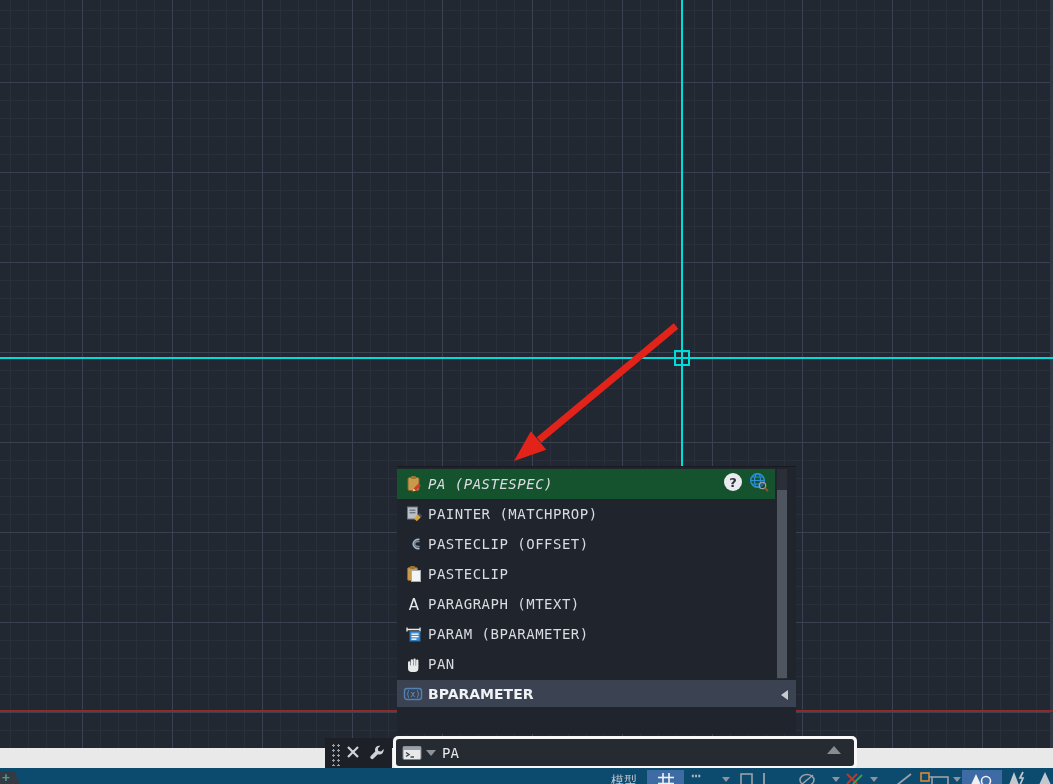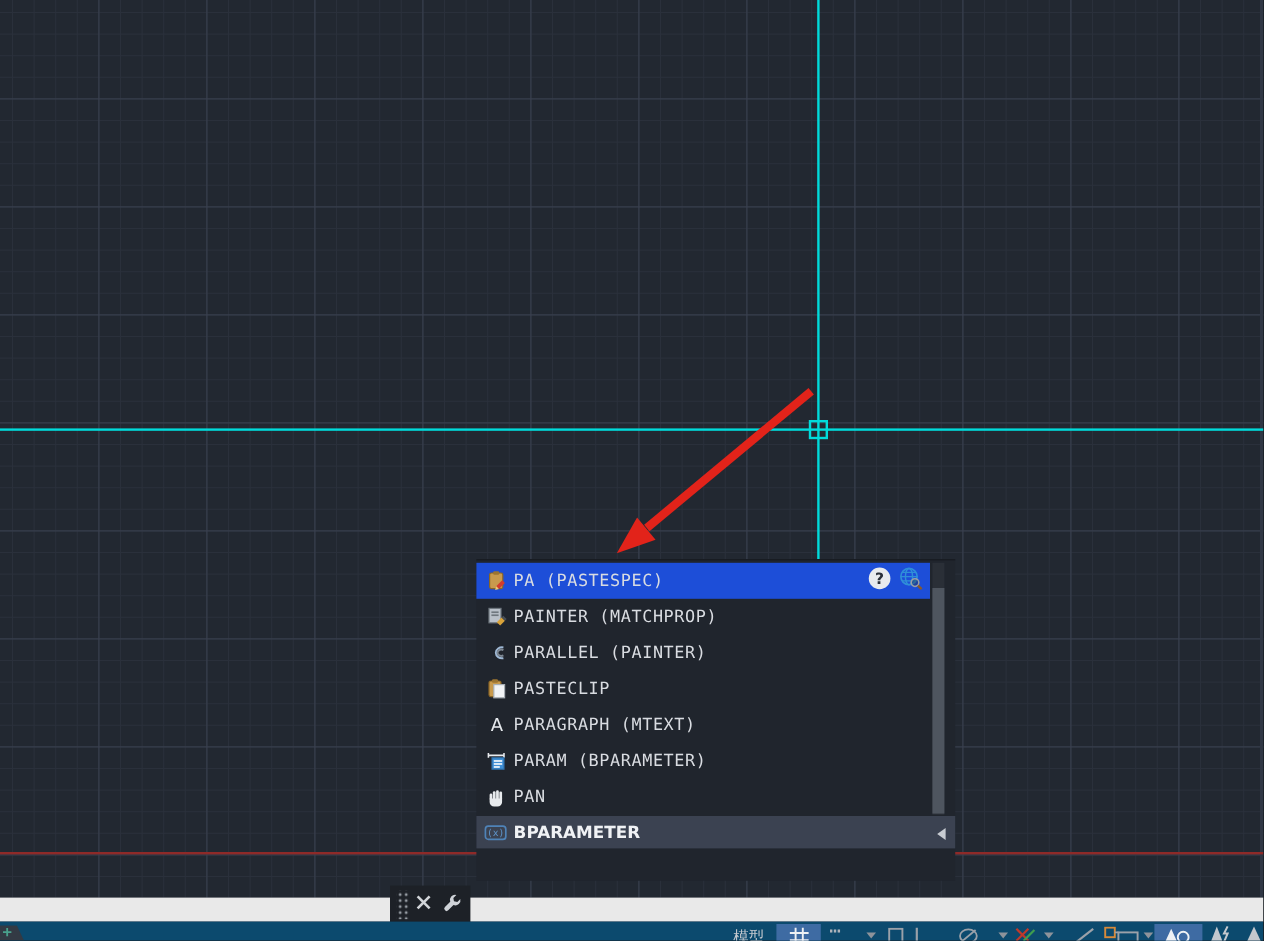--- a/index.html
+++ b/index.html
@@ -20,21 +20,21 @@
   .xhair-h{position:absolute;left:0;top:357px;width:1053px;height:2px;background:#00dbdb;}
   .xhair-v{position:absolute;left:681px;top:0;width:2px;height:466px;background:#00dbdb;}
   .pickbox{position:absolute;left:674px;top:350px;width:12px;height:12px;border:2px solid #00dbdb;}
   #arrow-svg{position:absolute;left:0;top:0;pointer-events:none;}
   
   #popup{position:absolute;left:397px;top:466px;width:399px;height:268px;
     background:#20252d;border-top:1px solid #171b21;box-sizing:border-box;}
   .p-row{position:absolute;left:0;width:399px;height:30px;display:flex;align-items:center;}
   .p-row .ic{width:20px;height:18px;margin-left:7px;display:flex;align-items:center;justify-content:center;flex:none;}
   .p-row .lbl{margin-left:4px;color:#d9dce1;font-size:14px;letter-spacing:0.5px;white-space:nowrap;}
-  .p-row.sel{background:#1d4ed8;width:378px;}
+  .p-row.sel{background:#14532d;width:378px;font-style:italic;}
   .band{position:absolute;left:0;width:399px;height:27px;background:#3b4251;display:flex;align-items:center;}
   .band .ic{width:20px;height:18px;margin-left:6px;display:flex;align-items:center;justify-content:center;flex:none;}
   .band .lbl{margin-left:5px;color:#f0f2f5;font-size:14px;font-weight:bold;
     font-family:"DejaVu Sans","Liberation Sans",sans-serif;white-space:nowrap;}
   .band .larrow{position:absolute;right:8px;top:10px;width:0;height:0;
     border-top:5px solid transparent;border-bottom:5px solid transparent;border-right:7px solid #c8ccd2;}
   .row-icons{position:absolute;left:326px;top:5px;display:flex;gap:5px;}
   #popup-scroll{position:absolute;left:380px;top:2px;width:10px;height:210px;background:#2a2f37;}
   #popup-scroll .thumb{position:absolute;left:0;top:21px;width:10px;height:188px;background:#4e555f;}
   
@@ -126,21 +126,21 @@
       <span class="lbl">PAINTER (MATCHPROP)</span>
     </div>
 
     <div class="p-row" style="top:62px;">
       <span class="ic">
         <svg width="18" height="18">
             <path d="M14.5 4.5 a5.2 4.6 0 1 0 0 9" stroke="#9fb9d6" stroke-width="1.7" fill="none"></path>
             <path d="M14.5 6.8 a3.2 2.6 0 1 0 0 4.4" stroke="#7d8792" stroke-width="1.7" fill="none"></path>
           </svg>
       </span>
-      <span class="lbl">PARALLEL (PAINTER)</span>
+      <span class="lbl">PASTECLIP (OFFSET)</span>
     </div>
 
     <div class="p-row" style="top:92px;">
       <span class="ic">
         <svg width="18" height="18">
             <rect x="2.5" y="2.5" width="10" height="13" rx="1.5" fill="#c89a4d" stroke="#8a6526"></rect>
             <rect x="5" y="1" width="5" height="3" rx="1" fill="#9c7430"></rect>
             <rect x="6.5" y="5.5" width="9" height="11" fill="#f2f4f6" stroke="#a8aeb4"></rect>
           </svg>
       </span>
@@ -211,20 +211,35 @@
           <line x1="12" y1="2" x2="2" y2="12" stroke="#d2d5d9" stroke-width="2.2"></line>
         </svg>
     </span>
     <span style="margin-left:8px;">
       <svg width="18" height="18">
           <path d="M15.6 6.1 a4.3 4.3 0 0 1 -5.7 5.1 L5.5 15.6 a1.9 1.9 0 0 1 -2.7 -2.7 L7.2 8.5 a4.3 4.3 0 0 1 5.1 -5.7 L9.8 5.3 l.5 2.8 2.8 .5 Z" fill="#cfd3d8"></path>
         </svg>
     </span>
   </div>
 
+  <div class="cmd-input-wrap">
+    <div class="cmd-field">
+      <span style="margin-left:6px;display:flex;">
+        <svg width="20" height="16">
+            <rect x="1" y="1.5" width="18" height="13" rx="1.5" fill="#e6e8ea" stroke="#7d838a"></rect>
+            <rect x="1" y="1.5" width="18" height="3.5" fill="#9aa0a8"></rect>
+            <path d="M4 7.5 l3 2 -3 2" stroke="#3a4046" stroke-width="1.4" fill="none"></path>
+            <line x1="8.5" y1="12" x2="12" y2="12" stroke="#3a4046" stroke-width="1.4"></line>
+          </svg>
+      </span>
+      <span class="caret-down" style="margin-left:4px;"></span>
+      <input type="text" value="PA" style="">
+    </div>
+    <span class="caret-up"></span>
+  </div>
 
   <div id="statusbar">
     <span class="sb mono-label" style="left:611px;top:4px;color:#c3c8ce;">模型</span>
     <div class="sb-btn-blue" style="left:647px;width:37px;">
       <svg width="16" height="14" style="margin-top:3px;">
           <g stroke="#eef1f4" stroke-width="1.6">
             <line x1="5" y1="0" x2="5" y2="14"></line>
             <line x1="11" y1="0" x2="11" y2="14"></line>
             <line x1="0" y1="4.5" x2="16" y2="4.5"></line>
             <line x1="0" y1="10.5" x2="16" y2="10.5"></line>

